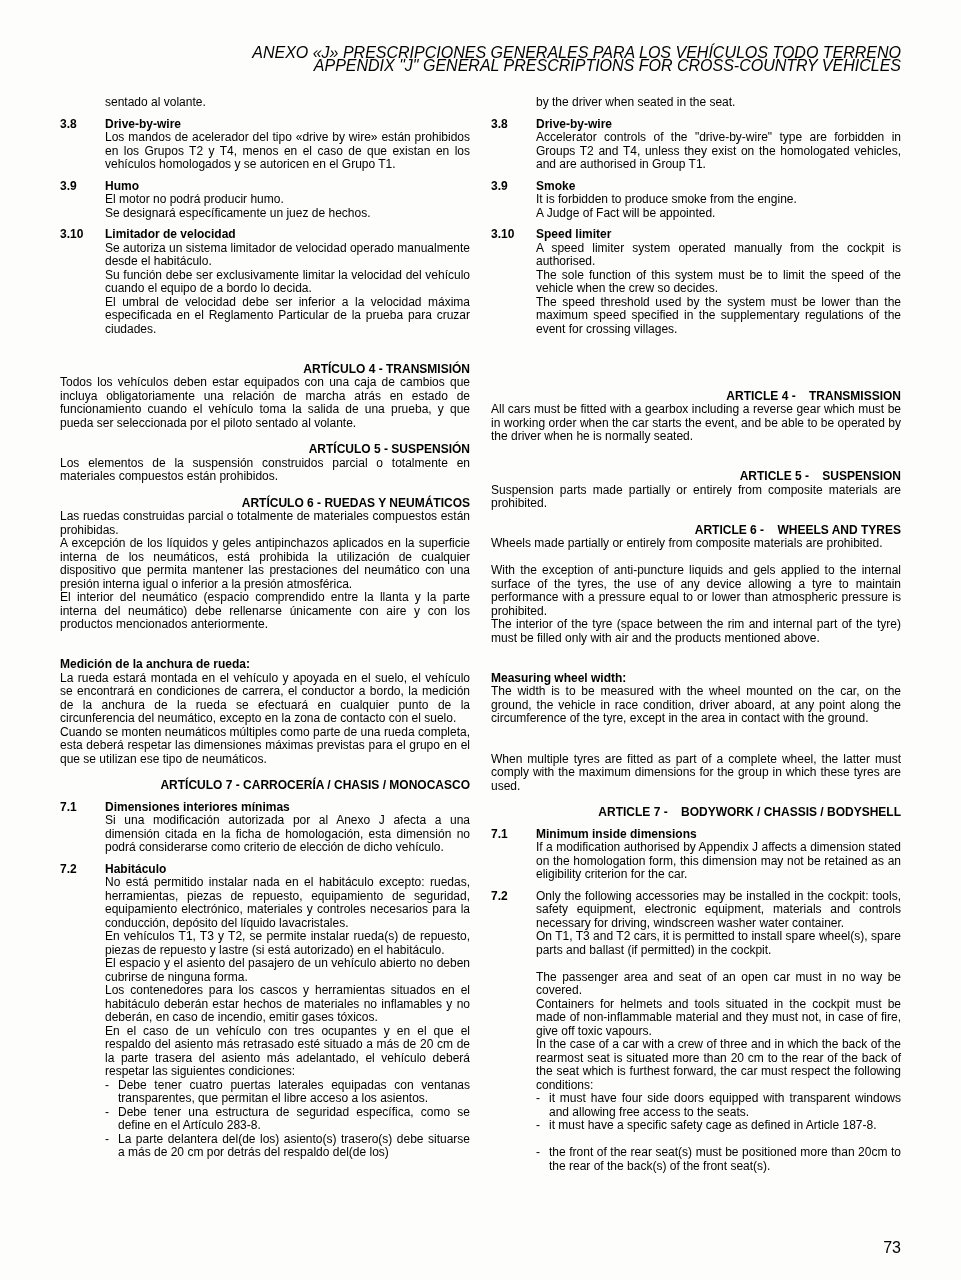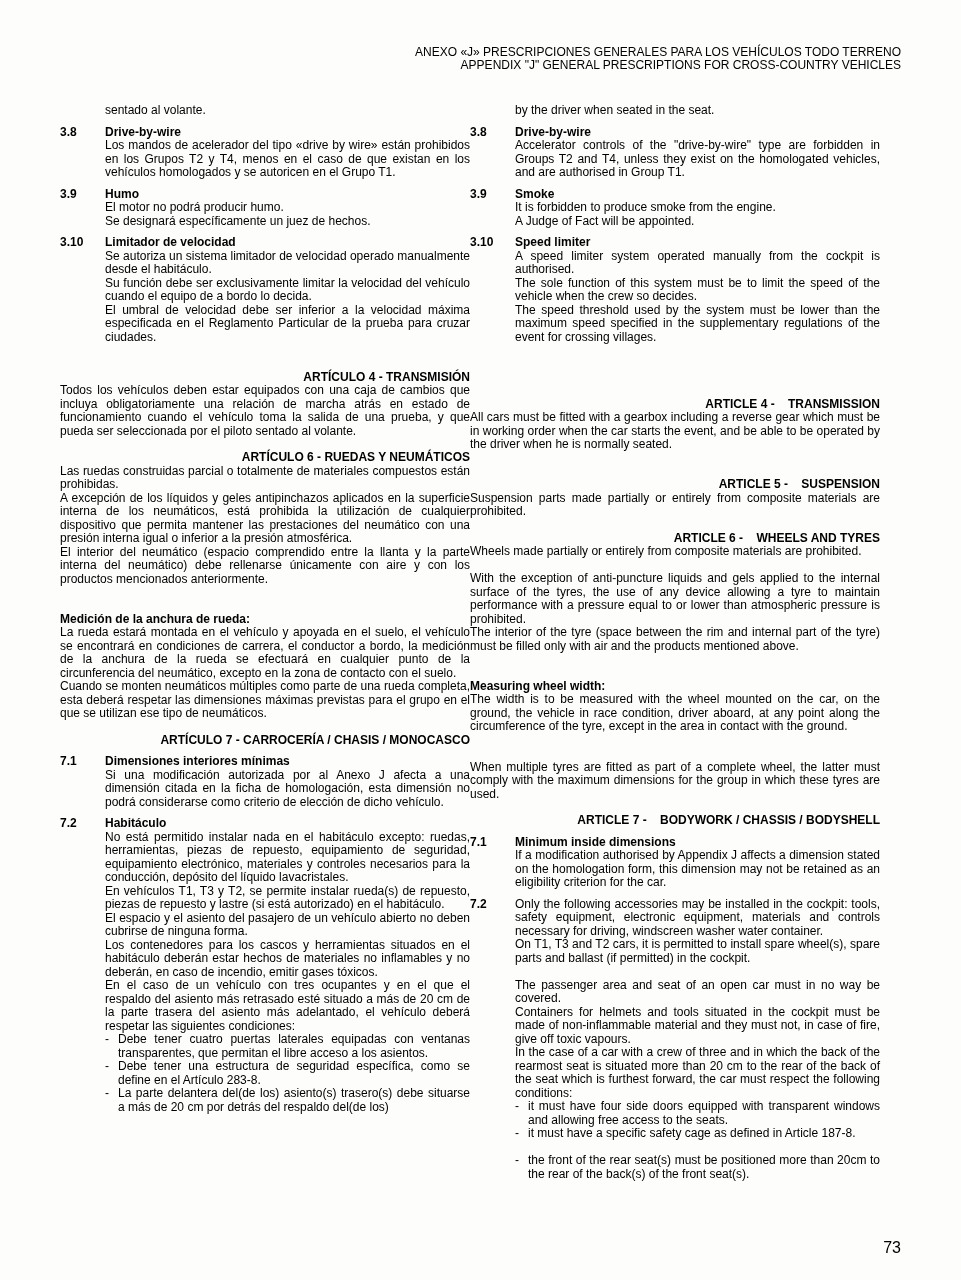--- a/index.html
+++ b/index.html
@@ -10,25 +10,26 @@
     color: #000;
     font-family: "Liberation Sans", sans-serif;
     font-size: 12px;
     line-height: 13.5px;
     position: relative;
     overflow: hidden;
   }
   .page { padding: 46px 60px 0 60px; }
   .header {
     text-align: right;
-    font-size: 12px;
+    font-style: italic;
+    font-size: 16px;
     line-height: 13px;
-    margin-bottom: 32px;
+    margin-bottom: 24px;
   }
-  .columns { display: flex; }
+  .columns { display: flex; gap: 21px; }
   .col { width: 410px; text-align: justify; }
   .block { margin-top: 8px; }
   .block.article, .block.lead { margin-top: 13px; }
   .col > .block:first-child { margin-top: 0; }
   .vgap { height: 13.5px; }
   .pgap { height: 13.5px; }
   .num-row { display: flex; }
   .num { width: 45px; flex: none; font-weight: bold; }
   .num-body { flex: 1; min-width: 0; }
   .sec-title { font-weight: bold; text-align: left; }
@@ -88,20 +89,24 @@
               <div class="para">El umbral de velocidad debe ser inferior a la velocidad máxima especificada en el Reglamento Particular de la prueba para cruzar ciudades.</div>
             </div>
           </div>
         </div>
         <div class="vgap" style="height: 13.5px;"></div>
         <div class="block article">
           <div class="article-title">ARTÍCULO 4 - TRANSMISIÓN</div>
           <div class="para">Todos los vehículos deben estar equipados con una caja de cambios que incluya obligatoriamente una relación de marcha atrás en estado de funcionamiento cuando el vehículo toma la salida de una prueba, y que pueda ser seleccionada por el piloto sentado al volante.</div>
         </div>
         <div class="block article">
+          <div class="article-title">ARTÍCULO 5 - SUSPENSIÓN</div>
+          <div class="para">Los elementos de la suspensión construidos parcial o totalmente en materiales compuestos están prohibidos.</div>
+        </div>
+        <div class="block article">
           <div class="article-title">ARTÍCULO 6 - RUEDAS Y NEUMÁTICOS</div>
           <div class="para">Las ruedas construidas parcial o totalmente de materiales compuestos están prohibidas.</div>
           <div class="para">A excepción de los líquidos y geles antipinchazos aplicados en la superficie interna de los neumáticos, está prohibida la utilización de cualquier dispositivo que permita mantener las prestaciones del neumático con una presión interna igual o inferior a la presión atmosférica.</div>
           <div class="para">El interior del neumático (espacio comprendido entre la llanta y la parte interna del neumático) debe rellenarse únicamente con aire y con los productos mencionados anteriormente.</div>
         </div>
         <div class="vgap" style="height: 13.5px;"></div>
         <div class="block lead">
           <div class="lead-title">Medición de la anchura de rueda:</div>
           <div class="para">La rueda estará montada en el vehículo y apoyada en el suelo, el vehículo se encontrará en condiciones de carrera, el conductor a bordo, la medición de la anchura de la rueda se efectuará en cualquier punto de la circunferencia del neumático, excepto en la zona de contacto con el suelo.</div>
           <div class="para">Cuando se monten neumáticos múltiples como parte de una rueda completa, esta deberá respetar las dimensiones máximas previstas para el grupo en el que se utilizan ese tipo de neumáticos.</div>

